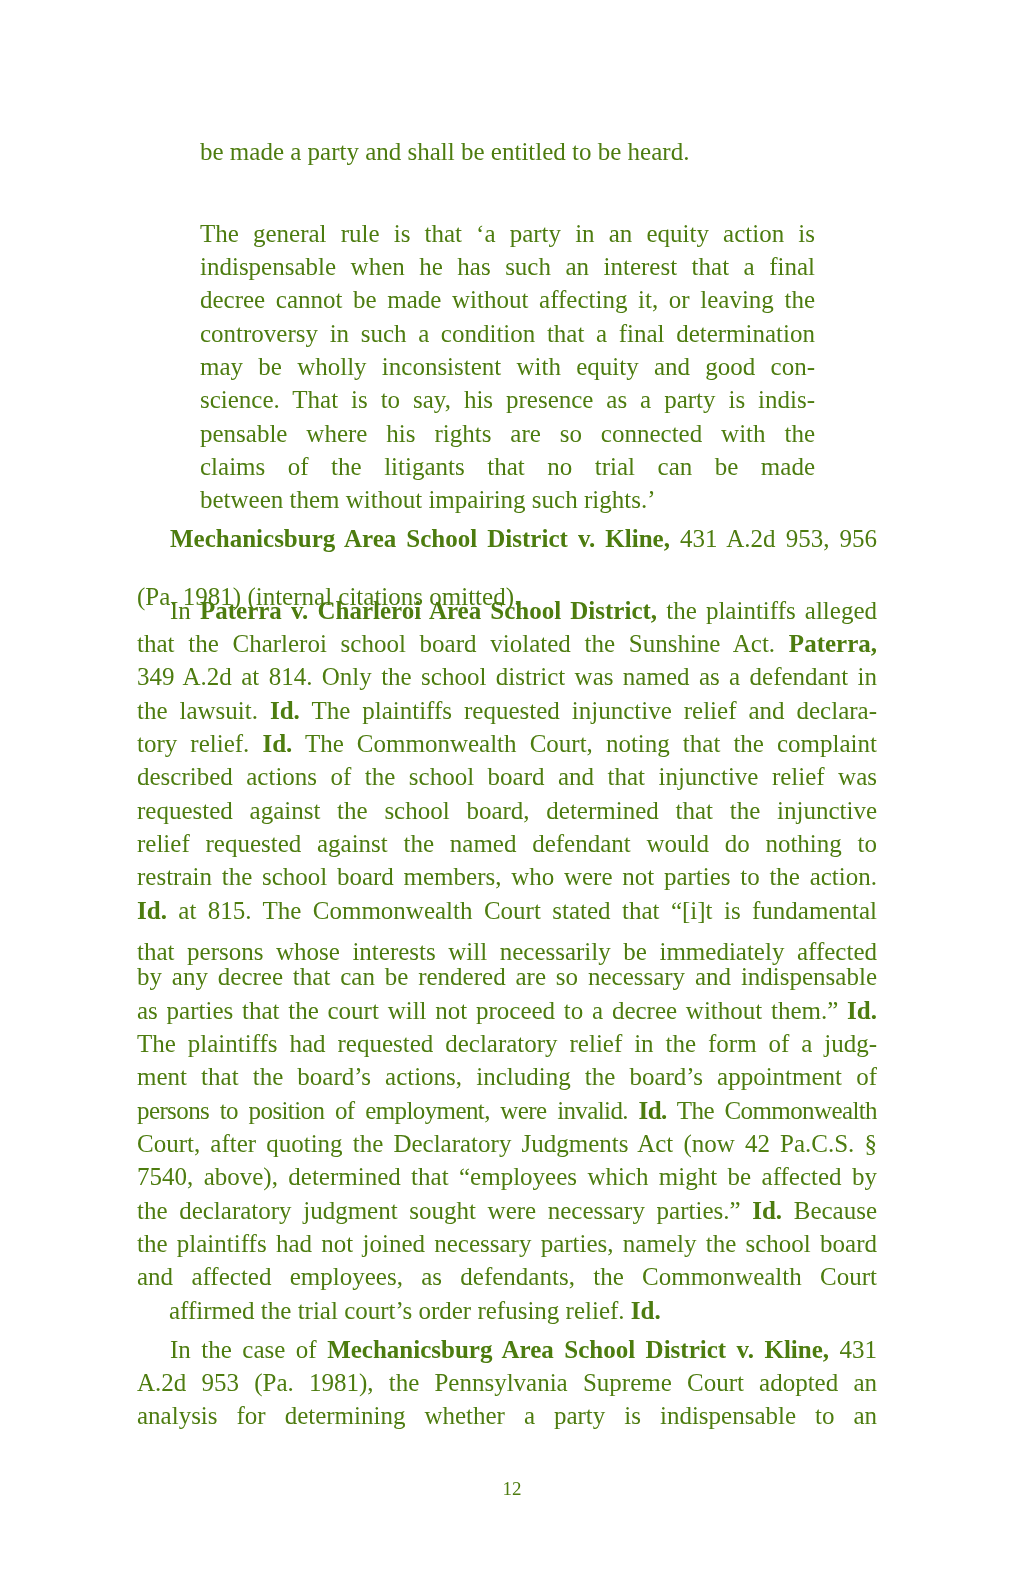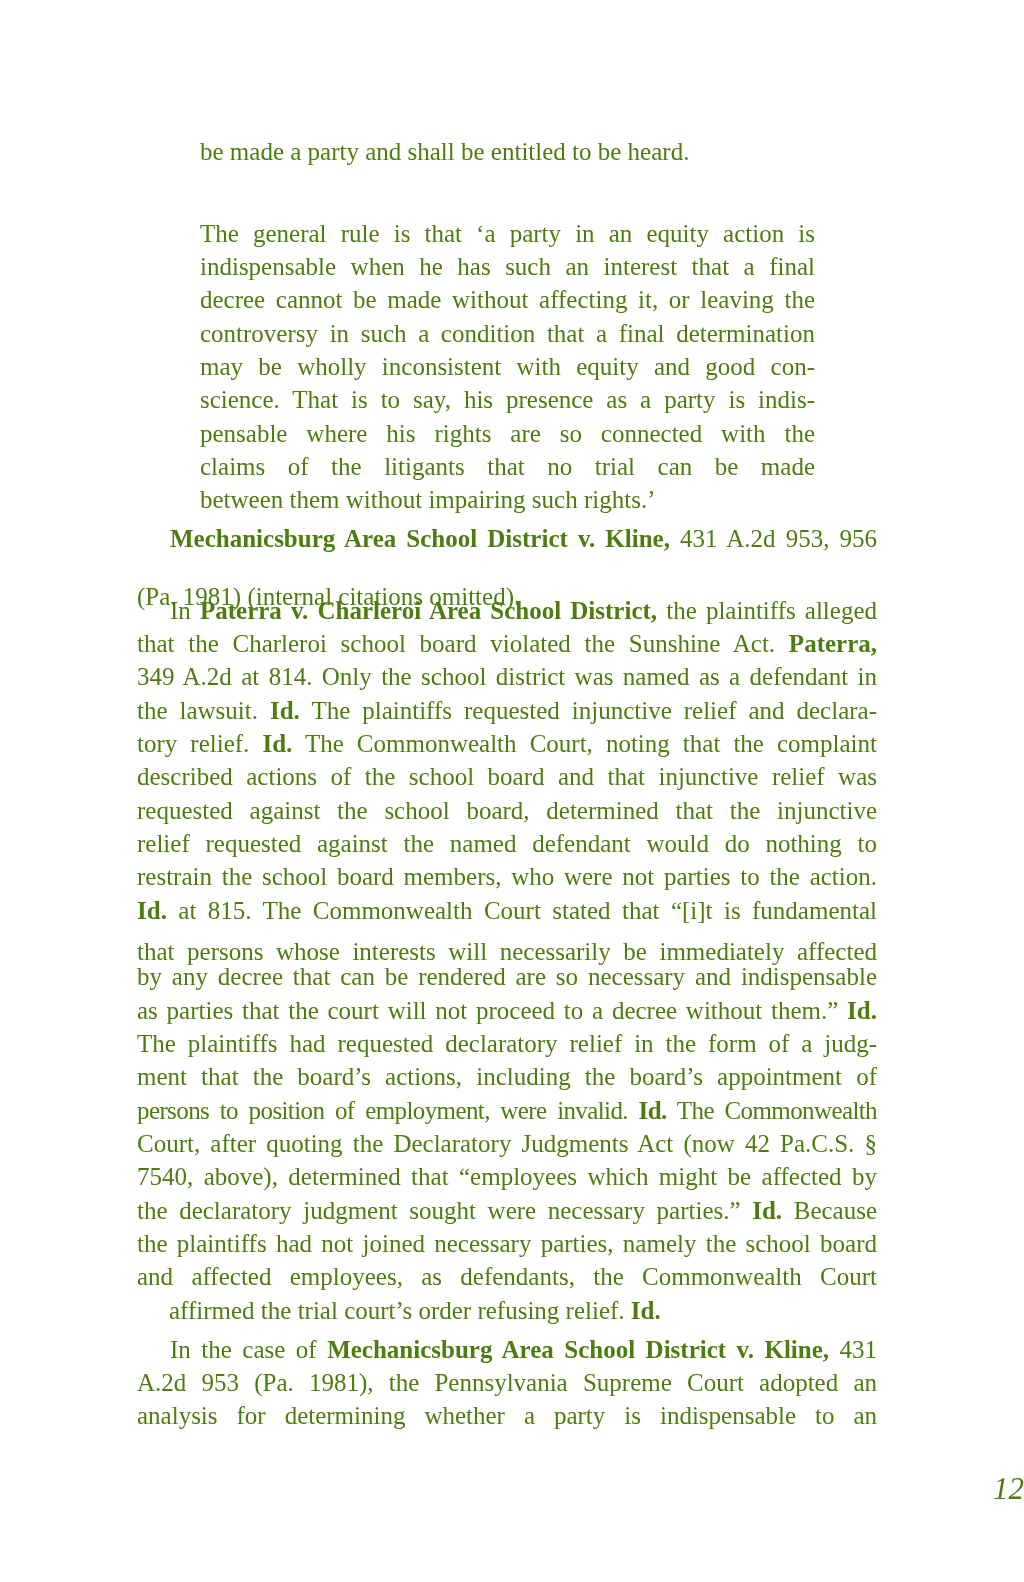--- a/index.html
+++ b/index.html
@@ -18,21 +18,21 @@
       height: 34px; line-height: 34px;
     }
     .line.last { text-align-last: left; }
     .block { left: 200px; width: 615px; }
     .body { left: 137px; width: 740px; }
     .indent { left: 170px; width: 707px; }
     .quote-ind { left: 200px; width: 615px; }
     b i, i b, .bi { font-weight: bold; }
     .pagenum {
       position: absolute; left: 0; width: 1024px; top: 1472px;
-      text-align: right; font-size: 31px; line-height: 34px; font-style: italic;
+      text-align: center; font-size: 19px; line-height: 34px;
     }
   </style>
 </head>
 <body>
 
 <div class="page">
 
   <div class="line block last" style="top: 135px; white-space: normal; overflow: hidden;">be made a party and shall be entitled to be heard.</div>
 
   <div>

